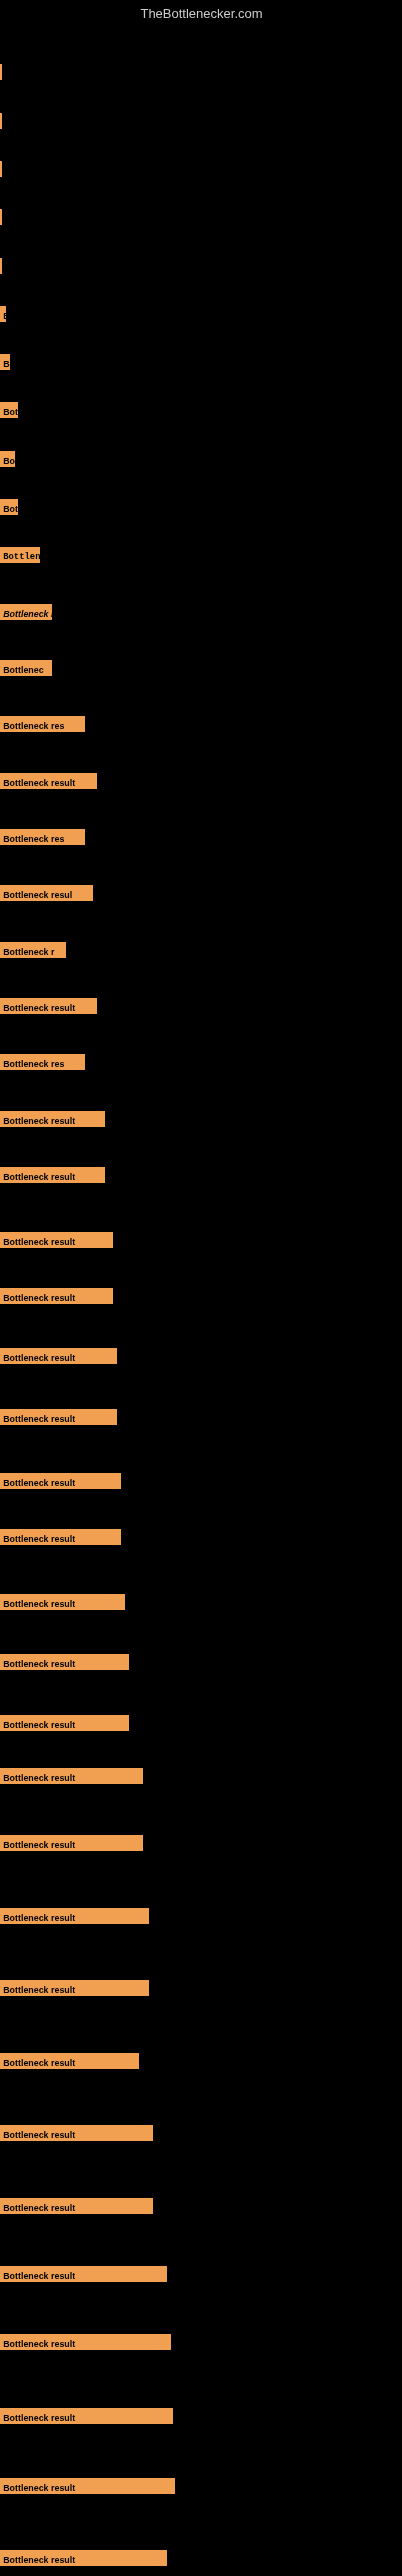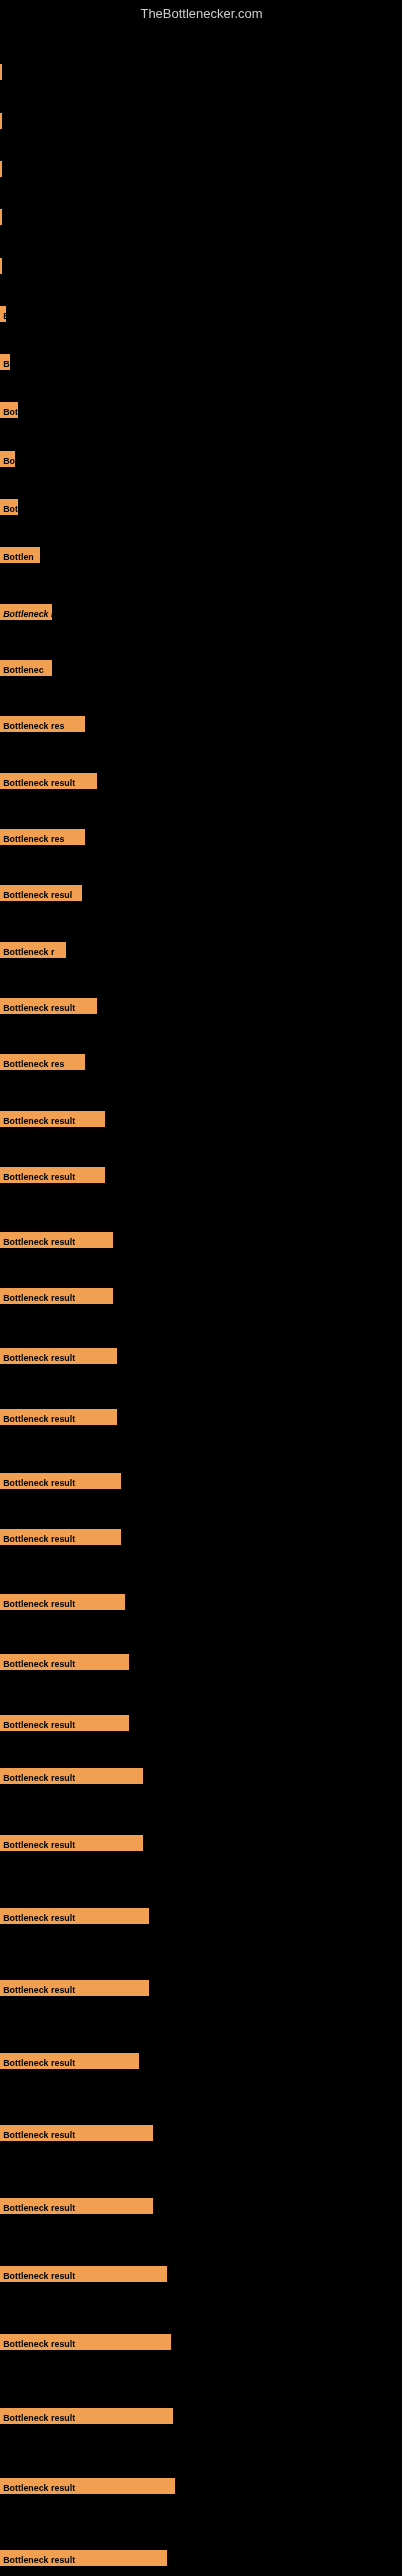--- a/index.html
+++ b/index.html
@@ -85,40 +85,40 @@
     </div>
     <div class="bar-row" style="top: 386px;">
       <span class="bar-label" style="width: 17.7px; max-width: 17.7px;">Bot</span>
     </div>
     <div class="bar-row" style="top: 435px;">
       <span class="bar-label" style="width: 14.5px; max-width: 14.5px;">Bo</span>
     </div>
     <div class="bar-row" style="top: 483px;">
       <span class="bar-label" style="width: 17.7px; max-width: 17.7px;">Bot</span>
     </div>
-    <div class="bar-row" style="top: 531px;">
+    <div class="bar-row" style="top: 531px; font-family: Liberation Mono, monospace;">
       <span class="bar-label" style="width: 40px; max-width: 40px;">Bottlen</span>
     </div>
     <div class="bar-row" style="top: 588px;">
       <span class="bar-label" style="width: 52px; max-width: 76px; font-style: italic;">Bottleneck re</span>
     </div>
     <div class="bar-row" style="top: 644px;">
       <span class="bar-label" style="width: 57px; max-width: 52px;">Bottlenec</span>
     </div>
     <div class="bar-row" style="top: 700px;">
       <span class="bar-label" style="width: 85px; max-width: 85px;">Bottleneck res</span>
     </div>
     <div class="bar-row" style="top: 757px;">
       <span class="bar-label" style="width: 97px; max-width: 97px;">Bottleneck result</span>
     </div>
     <div class="bar-row" style="top: 813px;">
       <span class="bar-label" style="width: 85px; max-width: 85px;">Bottleneck res</span>
     </div>
     <div class="bar-row" style="top: 869px;">
-      <span class="bar-label" style="width: 82px; max-width: 93px;">Bottleneck resul</span>
+      <span class="bar-label" style="width: 93px; max-width: 93px;">Bottleneck resul</span>
     </div>
     <div class="bar-row" style="top: 926px;">
       <span class="bar-label" style="width: 76px; max-width: 66px;">Bottleneck r</span>
     </div>
     <div class="bar-row" style="top: 982px;">
       <span class="bar-label" style="width: 97px; max-width: 97px;">Bottleneck result</span>
     </div>
     <div class="bar-row" style="top: 1038px;">
       <span class="bar-label" style="width: 85px; max-width: 85px;">Bottleneck res</span>
     </div>

